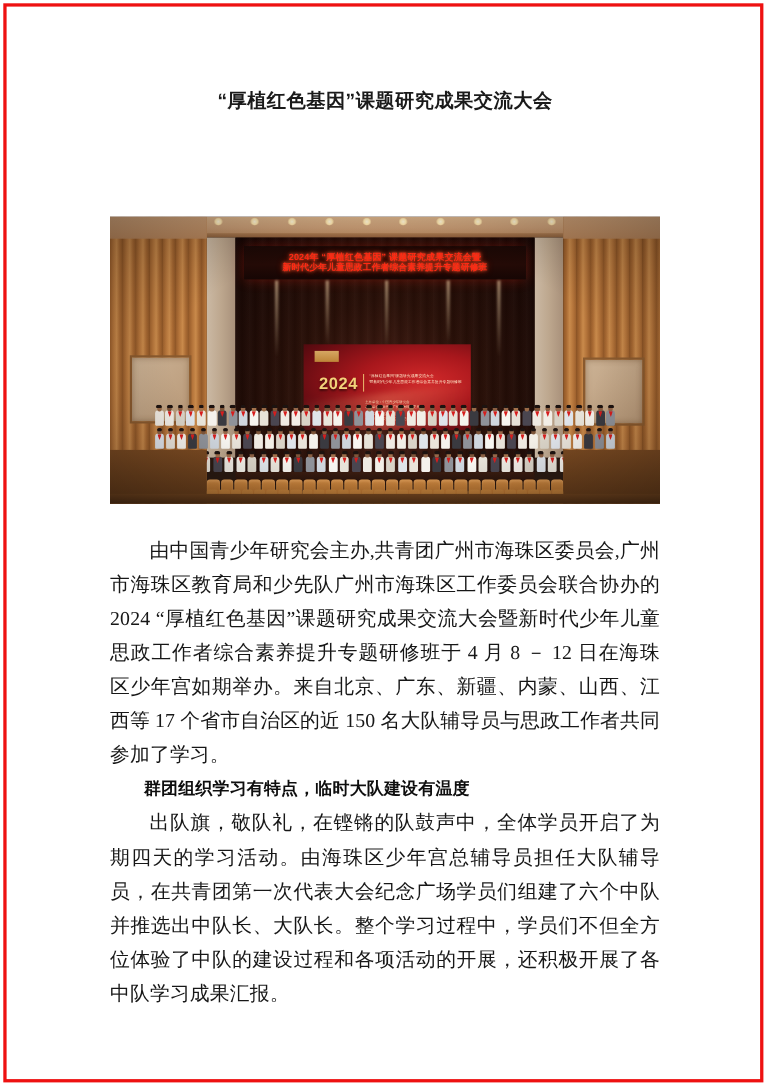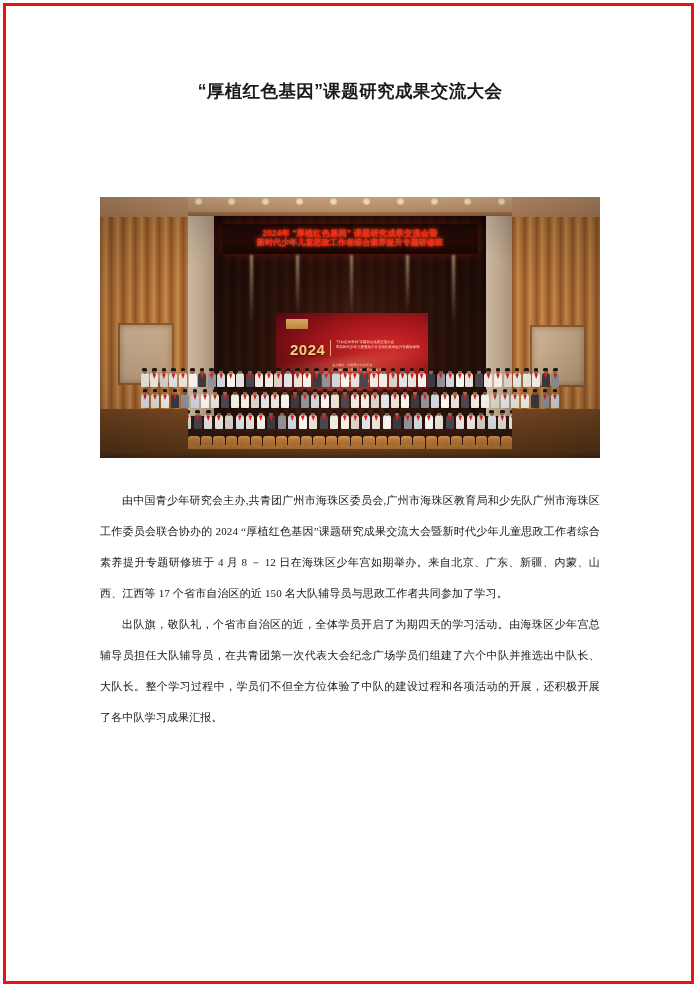--- a/index.html
+++ b/index.html
@@ -293,21 +293,21 @@
 
   
   #article {
     position: absolute;
     left: 100px;
     top: 485px;
     width: 500px;
   }
   .para {
     font-family: "Liberation Serif", "DejaVu Serif", serif;
-    font-size: 11px;
+    font-size: 18px;
     line-height: 31px;
     color: #171717;
     text-align: justify;
     text-justify: inter-ideograph;
     margin: 0;
     letter-spacing: .15px;
   }
   .para.indent { text-indent: 2em; }
   .subhead {
     font-family: "Liberation Serif", "DejaVu Serif", serif;
@@ -1195,16 +1195,17 @@
         <i></i>
         <i></i>
         <i></i>
       </div>
     <div class="ph-layer photo-floor"></div>
     <div class="ph-layer vignette"></div>
   </div>
 
   <div id="article">
     <p class="para indent">由中国青少年研究会主办,共青团广州市海珠区委员会,广州市海珠区教育局和少先队广州市海珠区工作委员会联合协办的 2024 “厚植红色基因”课题研究成果交流大会暨新时代少年儿童思政工作者综合素养提升专题研修班于 4 月 8 － 12 日在海珠区少年宫如期举办。来自北京、广东、新疆、内蒙、山西、江西等 17 个省市自治区的近 150 名大队辅导员与思政工作者共同参加了学习。</p>
-    <p class="para indent">出队旗，敬队礼，个省市自治区的近，全体学员开启了为期四天的学习活动。由海珠区少年宫总辅导员担任大队辅导员，在共青团第一次代表大会纪念广场学员们组建了六个中队并推选出中队长、大队长。整个学习过程中，学员们不但全方位体验了中队的建设过程和各项活动的开展，还积极开展了各中队学习成果汇报。</p>
+    <p class="subhead">群团组织学习有特点，临时大队建设有温度</p>
+    <p class="para indent">出队旗，敬队礼，在铿锵的队鼓声中，全体学员开启了为期四天的学习活动。由海珠区少年宫总辅导员担任大队辅导员，在共青团第一次代表大会纪念广场学员们组建了六个中队并推选出中队长、大队长。整个学习过程中，学员们不但全方位体验了中队的建设过程和各项活动的开展，还积极开展了各中队学习成果汇报。</p>
   </div>
 
 </div>
 
 </body></html>

